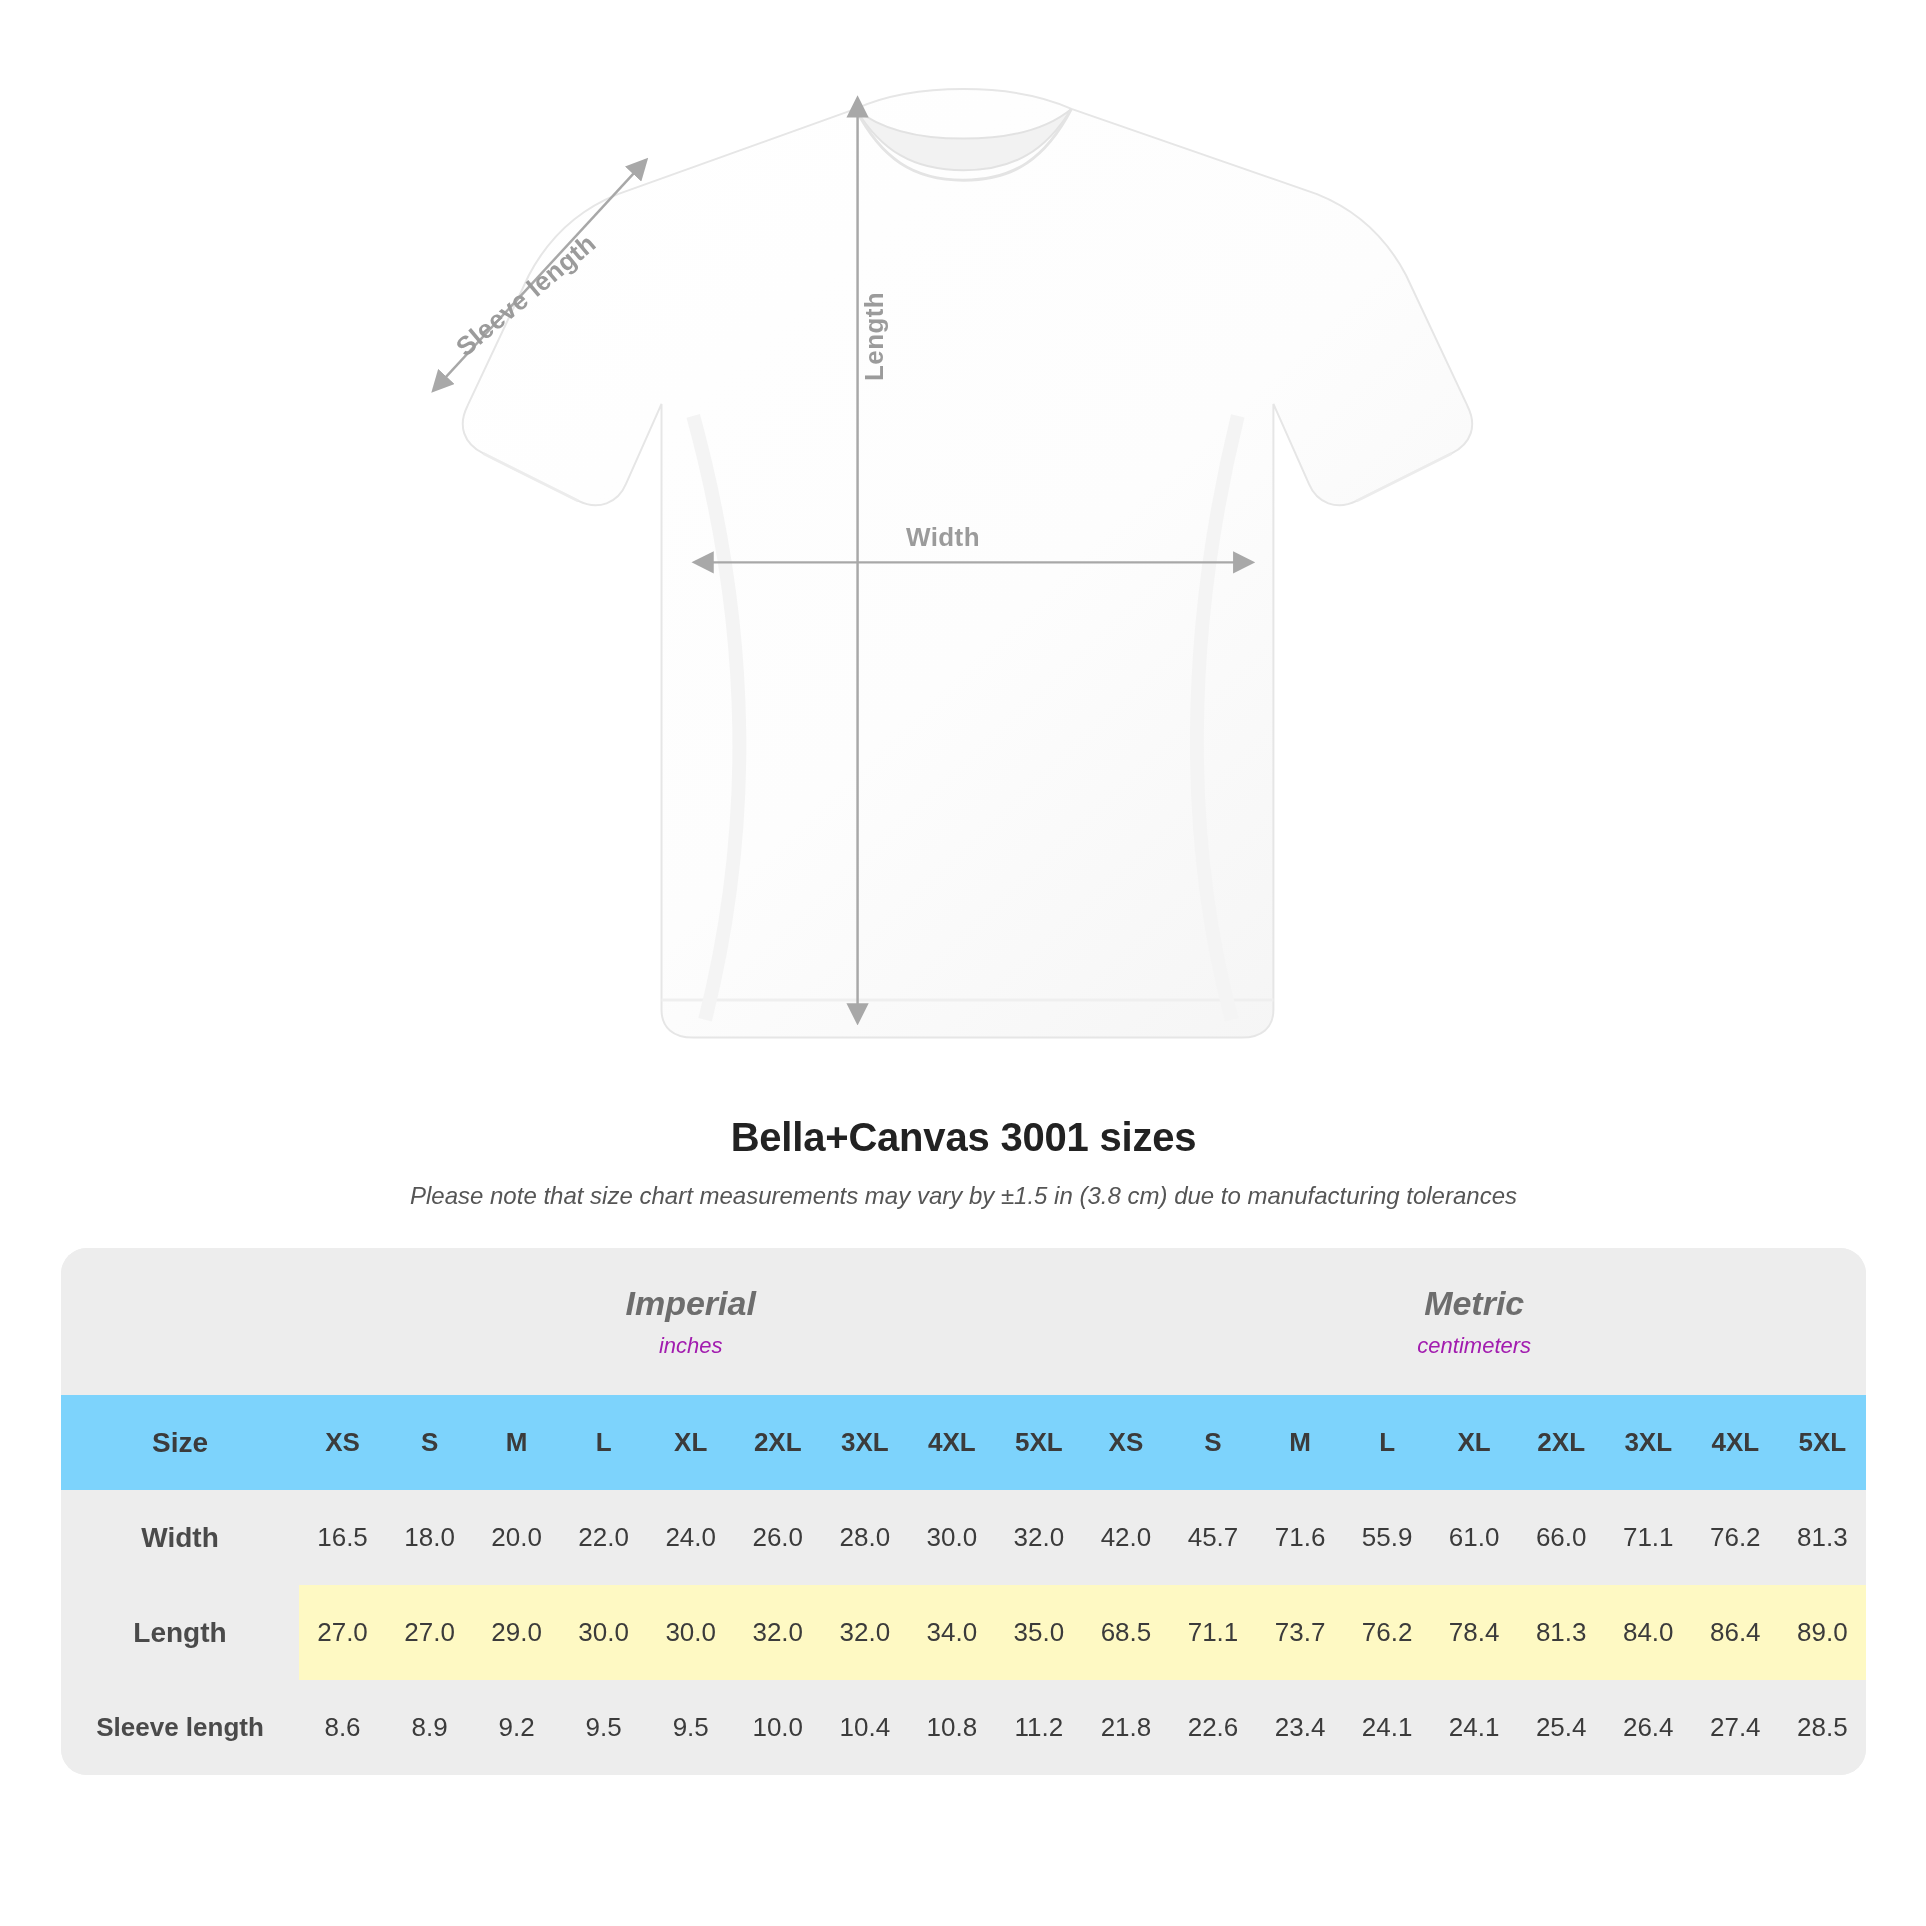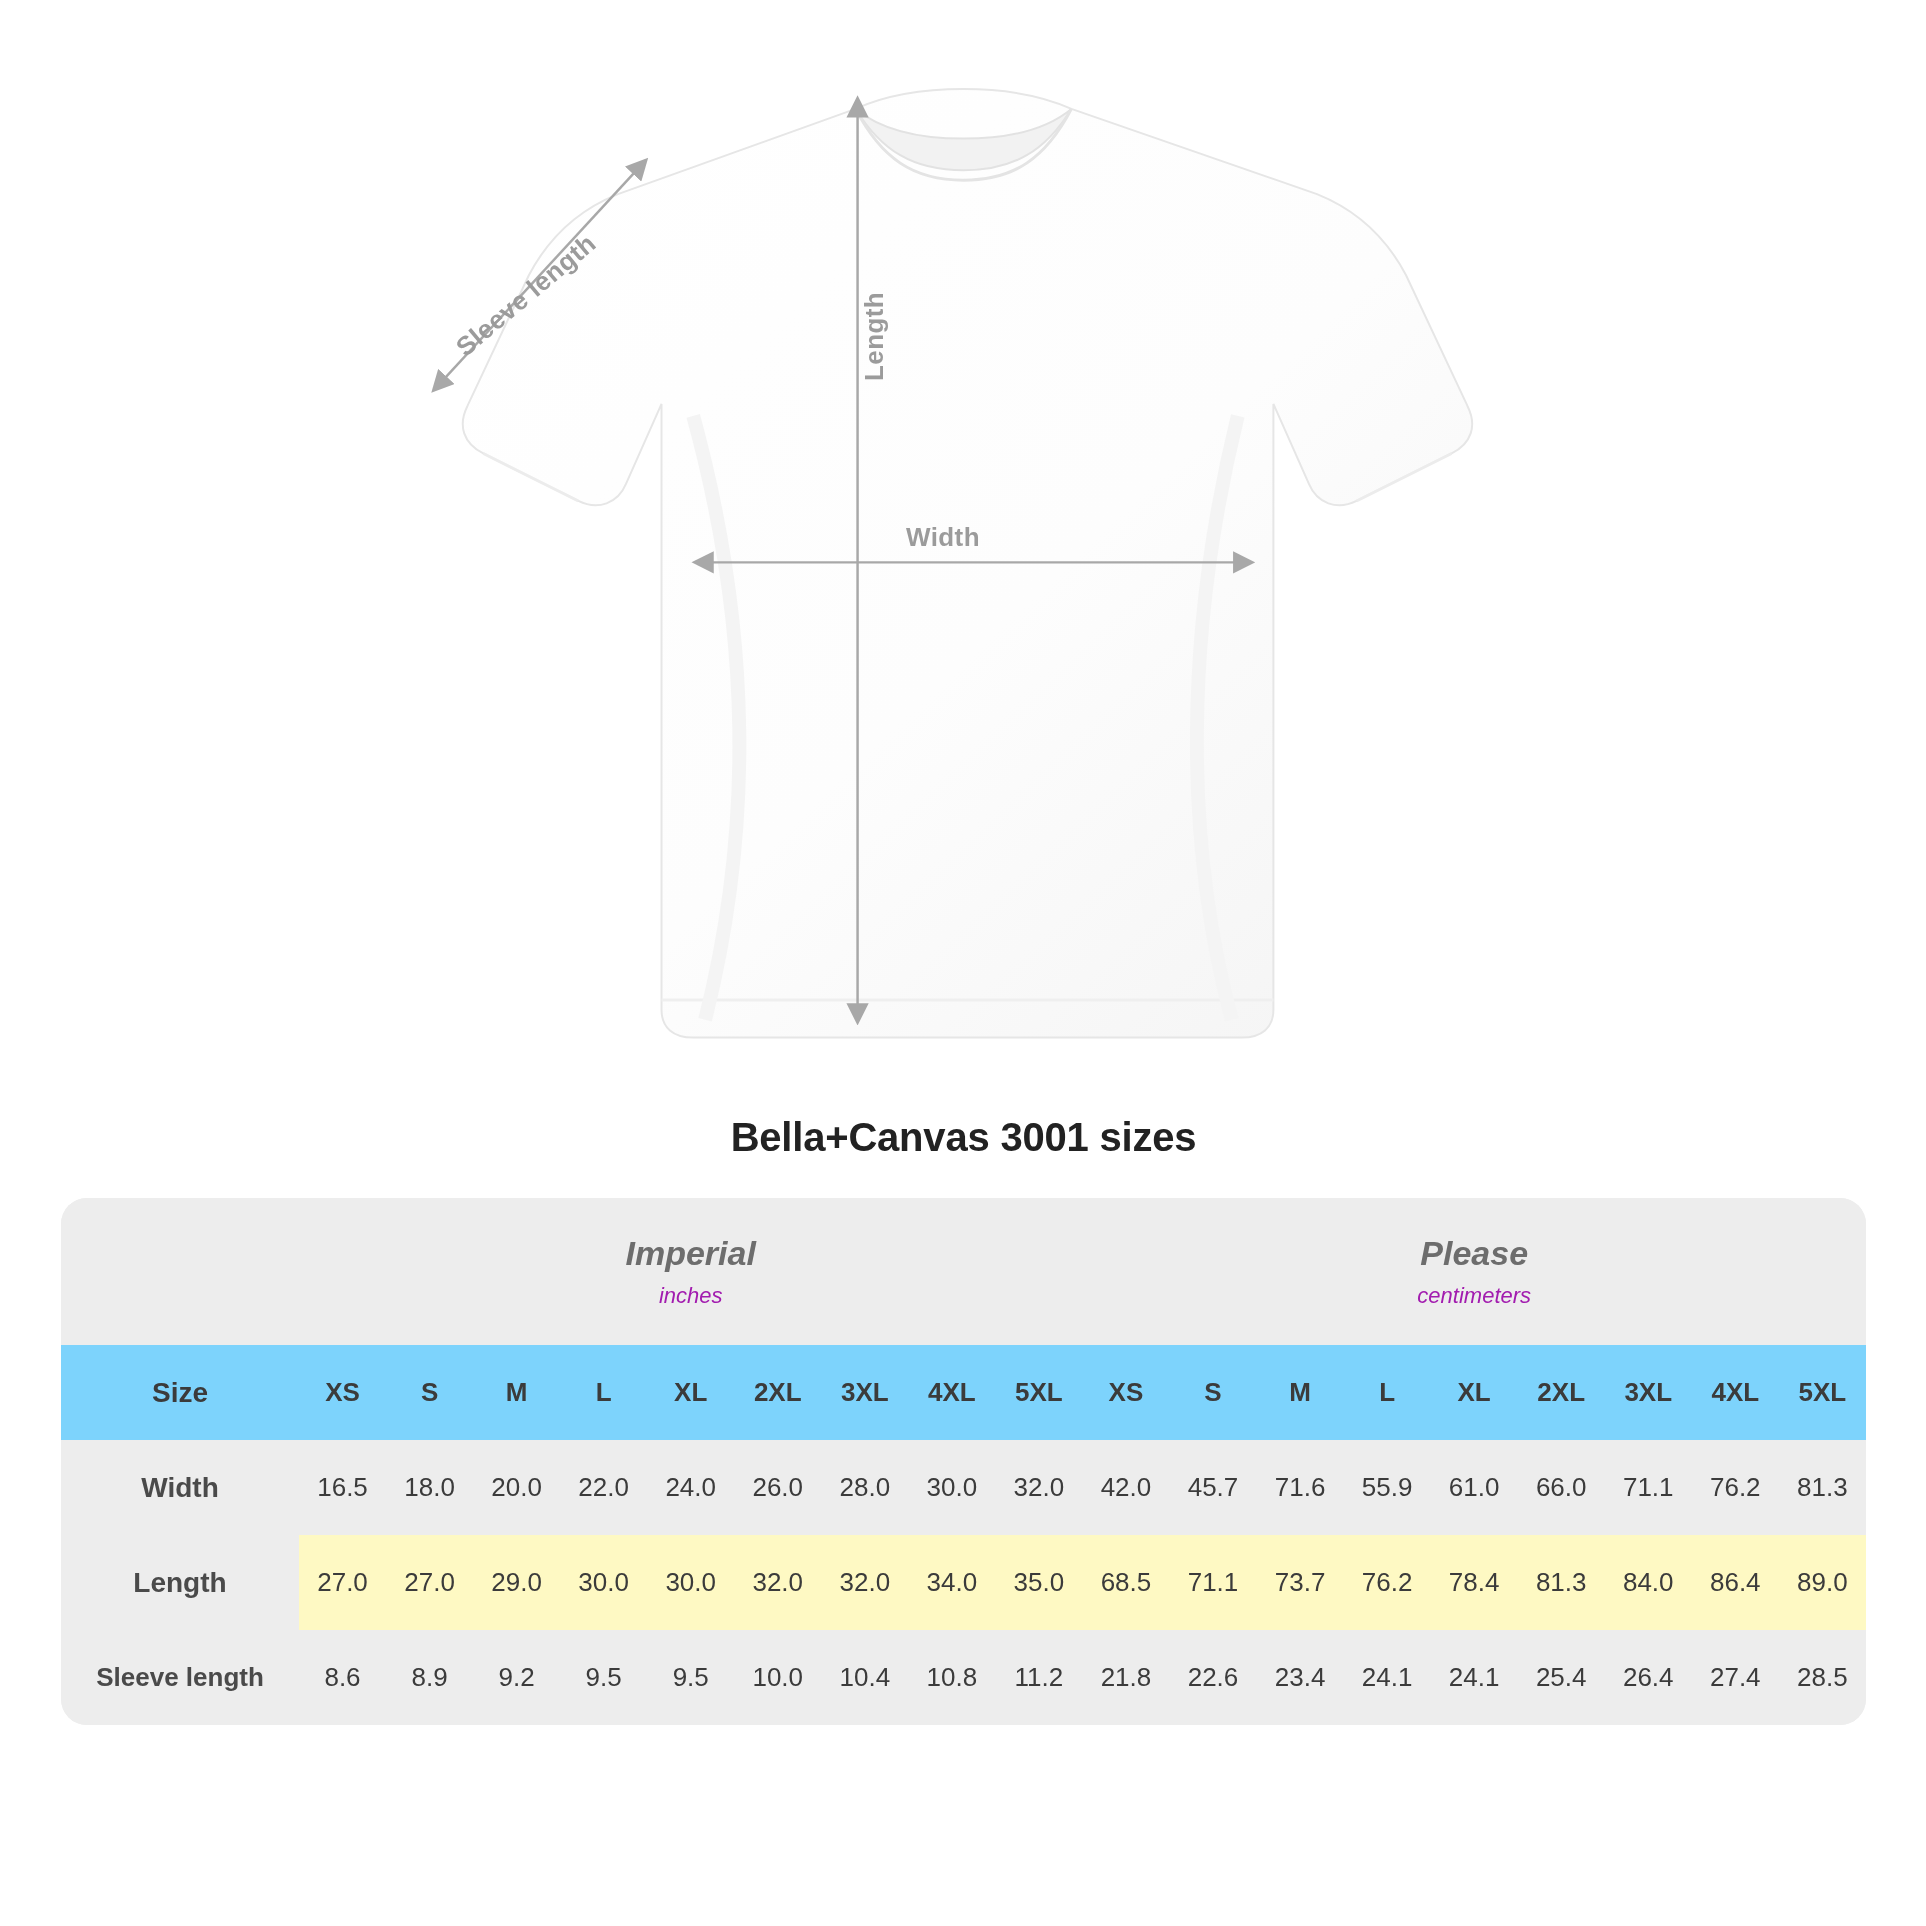--- a/index.html
+++ b/index.html
@@ -225,38 +225,39 @@
       </g>
     </svg>
 
     <div class="dim-label width-label">Width</div>
     <div class="dim-label length-label">Length</div>
     <div class="dim-label sleeve-label">Sleeve length</div>
   </div>
 
   <div class="title-block">
     <h1 class="chart-title">Bella+Canvas 3001 sizes</h1>
+    <div class="chart-note">Please note that size chart measurements may vary by ±1.5 in (3.8 cm) due to manufacturing tolerances</div>
   </div>
 
   <div class="table-wrap">
     <table class="size-table">
       <colgroup>
         <col style="width:238px">
         <col span="18">
       </colgroup>
       <tbody>
 
         <tr>
           <td class="unit-cell corner-cell"></td>
           <td class="unit-cell cell-sep" colspan="9">
             <div class="unit-name">Imperial</div>
             <div class="unit-sub">inches</div>
           </td>
           <td class="unit-cell cell-sep" colspan="9">
-            <div class="unit-name">Please</div>
+            <div class="unit-name">Metric</div>
             <div class="unit-sub">centimeters</div>
           </td>
         </tr>
 
         <tr class="head-row row-sep">
           <td class="rowlabel">Size</td>
           <td class="cell-sep">XS</td>
           <td class="cell-sep">S</td>
           <td class="cell-sep">M</td>
           <td class="cell-sep">L</td>

